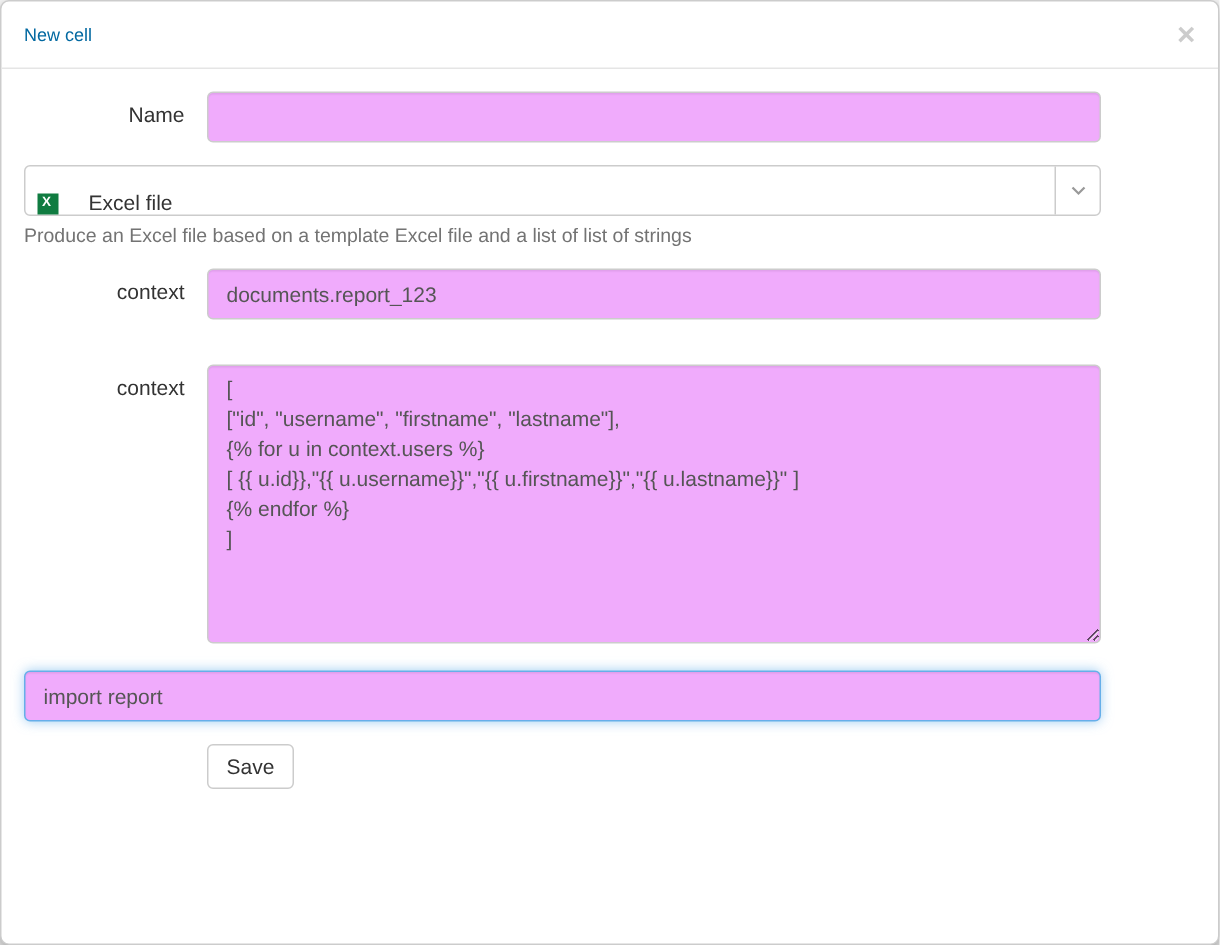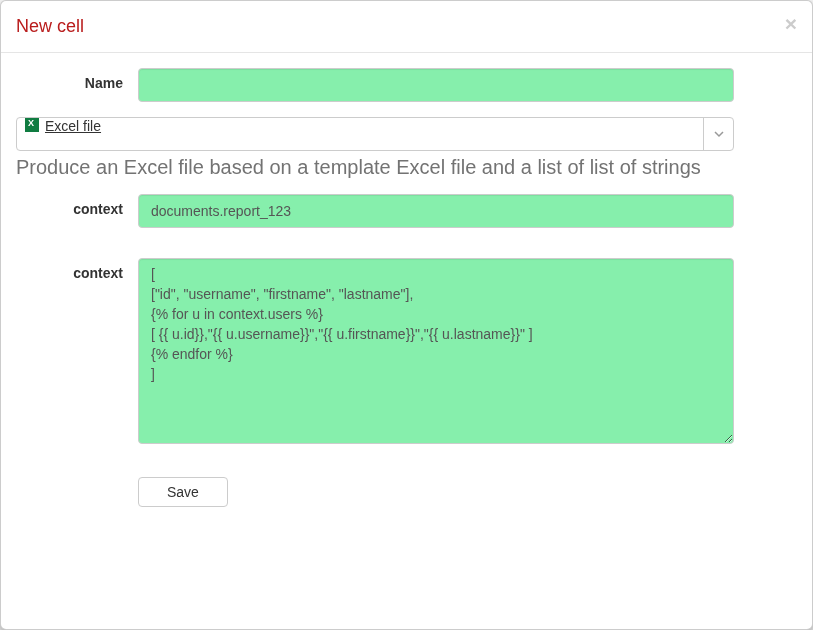--- a/index.html
+++ b/index.html
@@ -1,34 +1,34 @@
 <!DOCTYPE html>
 <html><head>
 <meta charset="utf-8">
 <style>
 * { box-sizing: border-box; margin: 0; padding: 0; }
 body { font-family: -apple-system, "Helvetica Neue", Helvetica, Arial, sans-serif; font-size: 14px; color: #333; background: #fff; width: 813px; height: 630px; overflow: hidden; }
 .modal { width: 813px; height: 630px; border: 1px solid rgba(0,0,0,0.2); border-radius: 6px; box-shadow: 0 5px 15px rgba(0,0,0,0.5); background: #fff; display: flex; flex-direction: column; }
 .modal-header { padding: 15px 15px 15px 15px; border-bottom: 1px solid #e5e5e5; position: relative; }
-.modal-title { font-size: 18px; font-weight: 500; color: #b91c1c; }
+.modal-title { font-size: 12px; font-weight: 500; color: #0369a1; }
 .close-btn { position: absolute; top: 12px; right: 15px; background: none; border: none; font-size: 21px; font-weight: 700; color: #ccc; cursor: pointer; line-height: 1; }
 .modal-body { padding: 15px 78px 15px 15px; flex: 1; overflow: auto; }
 .form-group { display: flex; margin-bottom: 15px; align-items: flex-start; }
-.form-label { width: 122px; text-align: right; padding-right: 15px; padding-top: 7px; font-weight: 700; font-size: 14px; color: #333; flex-shrink: 0; }
+.form-label { width: 122px; text-align: right; padding-right: 15px; padding-top: 7px; font-weight: 400; font-size: 14px; color: #333; flex-shrink: 0; }
 .form-control-wrap { flex: 1; }
-.form-control { width: 100%; height: 34px; padding: 6px 12px; font-size: 14px; line-height: 1.428; color: #555; background: #86efac; border: 1px solid #ccc; border-radius: 4px; box-shadow: inset 0 1px 1px rgba(0,0,0,0.075); }
+.form-control { width: 100%; height: 34px; padding: 6px 12px; font-size: 14px; line-height: 1.428; color: #555; background: #f0abfc; border: 1px solid #ccc; border-radius: 4px; box-shadow: inset 0 1px 1px rgba(0,0,0,0.075); }
 textarea.form-control { height: 186px; resize: vertical; font-family: inherit; white-space: pre; }
 .select-wrap { position: relative; display: flex; border: 1px solid #ccc; border-radius: 4px; height: 34px; background: #fff; }
-.select-main { flex: 1; display: flex; align-items: flex-start; padding: 0 8px; gap: 6px; text-decoration: underline; }
+.select-main { flex: 1; display: flex; align-items: flex-end; padding: 0 8px; gap: 20px; }
 .select-caret { width: 30px; border-left: 1px solid #ccc; display: flex; align-items: center; justify-content: center; cursor: pointer; }
 .select-caret svg { width: 10px; height: 10px; }
 .excel-icon { width: 14px; height: 14px; background: #107c41; position: relative; display: inline-block; flex-shrink: 0; }
 .excel-icon::after { content: "X"; position: absolute; color: #fff; font-size: 9px; font-weight: bold; left: 3px; top: 1px; line-height: 1; }
-.help-text { color: #737373; font-size: 20px; margin-top: 5px; display: block; }
-.btn-save { display: inline-block; padding: 6px 28px; font-size: 14px; color: #333; background: #fff; border: 1px solid #ccc; border-radius: 4px; cursor: pointer; }
+.help-text { color: #737373; font-size: 13px; margin-top: 5px; display: block; }
+.btn-save { display: inline-block; padding: 6px 12px; font-size: 14px; color: #333; background: #fff; border: 1px solid #ccc; border-radius: 4px; cursor: pointer; }
 .focused { border-color: #66afe9; box-shadow: inset 0 1px 1px rgba(0,0,0,0.075), 0 0 8px rgba(102,175,233,0.6); }
 </style>
 </head>
 <body>
 
 <div class="modal">
   <div class="modal-header">
     <h4 class="modal-title">New cell</h4>
     <button class="close-btn">×</button>
   </div>
@@ -75,20 +75,23 @@
 ["id", "username", "firstname", "lastname"],
 {% for u in context.users %}
 [ {{ u.id}},"{{ u.username}}","{{ u.firstname}}","{{ u.lastname}}" ]
 {% endfor %}
 ]</textarea>
       </div>
     </div>
 
 
     <div class="form-group">
+      <div class="form-control-wrap">
+        <input type="text" class="form-control focused" value="import report" style="">
+      </div>
     </div>
 
     <div class="form-group">
       <label class="form-label"></label>
       <div class="form-control-wrap">
         <button class="btn-save">Save</button>
       </div>
     </div>
 
   </div>

